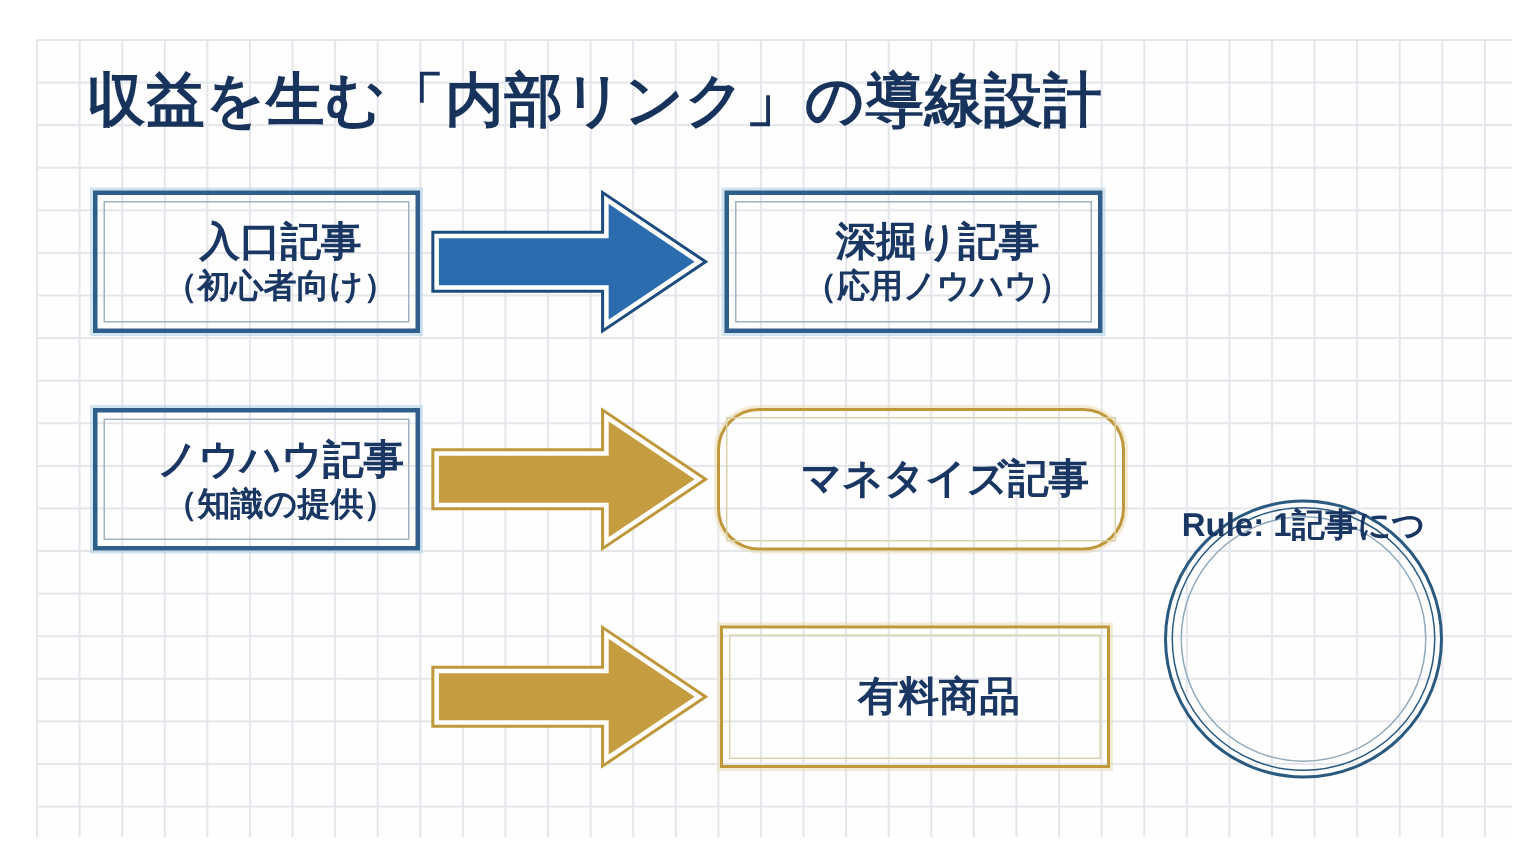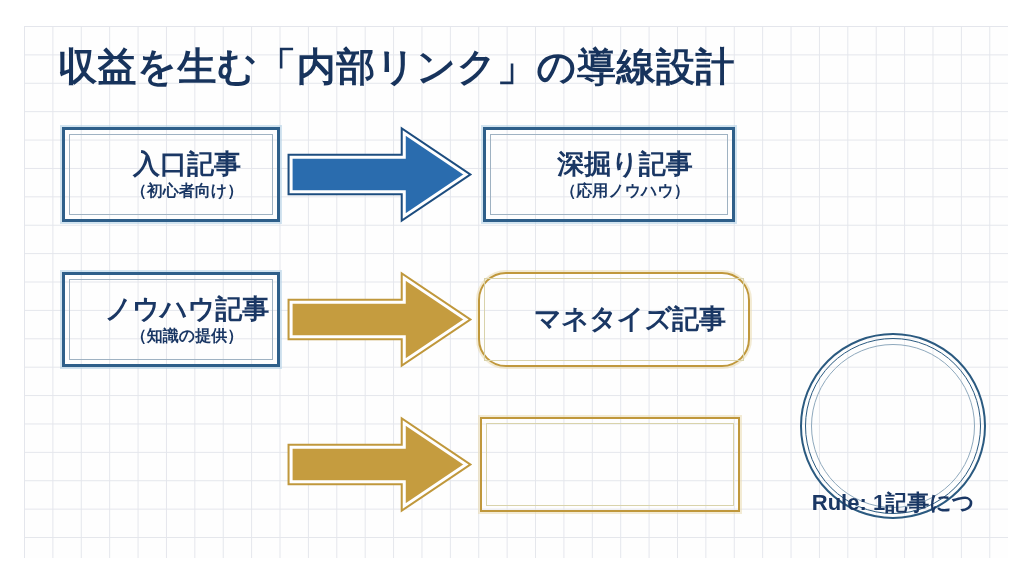--- a/index.html
+++ b/index.html
@@ -34,44 +34,44 @@
   .box.navy{border:3px solid #2e5f8a;box-shadow:0 0 0 2px rgba(173,205,228,.55);}
   .box.gold{border:2.5px solid #c0983c;box-shadow:0 0 0 2px rgba(233,219,176,.55);}
   .box-inner{
     box-sizing:border-box;width:100%;height:100%;
     display:flex;flex-direction:column;align-items:center;justify-content:center;
     line-height:1.22;text-align:center;padding-left:32px;
   }
   .box.navy .box-inner{border:1.5px solid #9fb2c2;}
   .box.gold .box-inner{border:1.5px solid #d9d3ab;}
   .box-title{font-size:27px;font-weight:800;color:#1a3764;white-space:nowrap;}
-  .box-subtitle{font-size:16px;font-weight:800;color:#1a3764;white-space:nowrap;}
+  .box-subtitle{font-size:22px;font-weight:800;color:#1a3764;white-space:nowrap;}
 
   
   .row1{top:127px;} .row2{top:272px;} .row3{top:417px;}
   .lbox{left:62px;width:218px;}
   .rbox1{left:483px;width:252px;}
   .rbox2{left:478px;width:272px;border-radius:28px;}
   .rbox3{left:480px;width:260px;}
 
   
   .arrow{position:absolute;left:287px;width:186px;height:97px;}
   .arrow.row1{top:126px;} .arrow.row2{top:271px;} .arrow.row3{top:416px;}
   .arrow-blue  .edge{stroke:#1d4d7f;}
   .arrow-blue  .body{fill:#2a6cae;stroke:#ffffff;}
   .arrow-gold  .edge{stroke:#c0983c;}
   .arrow-gold  .body{fill:#c59c3f;stroke:#ffffff;}
   .edge{fill:none;stroke-width:7;stroke-linejoin:miter;}
   .body{stroke-width:3;stroke-linejoin:miter;}
 
   
   .rule-circle{
-    position:absolute;left:800px;top:333px;width:186px;height:186px;
+    position:absolute;left:776px;top:333px;width:186px;height:186px;
     border-radius:50%;border:2.5px solid #2b5a80;box-sizing:border-box;
-    display:flex;align-items:flex-end;justify-content:center;
+    display:flex;align-items:flex-start;justify-content:center;
   }
   .ring{position:absolute;border-radius:50%;pointer-events:none;}
   .ring-mid{inset:3px;border:1.5px solid #2b5a80;}
   .ring-inner{inset:9px;border:1px solid #8fa9bd;}
   .rule-text{
     position:relative;width:178px;text-align:center;
     font-size:22px;font-weight:800;color:#1a3764;line-height:1.32;
   }
 </style>
 </head>
@@ -114,20 +114,21 @@
       <div class="box-title">マネタイズ記事</div>
     </div>
   </div>
 
   <svg class="arrow row3 arrow-gold" viewBox="0 0 184 96">
     <path class="edge" d="M4 31 L116 31 L116 7 L177 48 L116 89 L116 65 L4 65 Z"></path>
     <path class="body" d="M4 31 L116 31 L116 7 L177 48 L116 89 L116 65 L4 65 Z"></path>
   </svg>
   <div class="box gold rbox3 row3">
     <div class="box-inner">
+      <div class="box-title">有料商品</div>
     </div>
   </div>
 
   <div class="rule-circle">
     <div class="ring ring-mid"></div>
     <div class="ring ring-inner"></div>
     <div class="rule-text">
       <div>Rule: 1記事につ</div>
     </div>
   </div>

